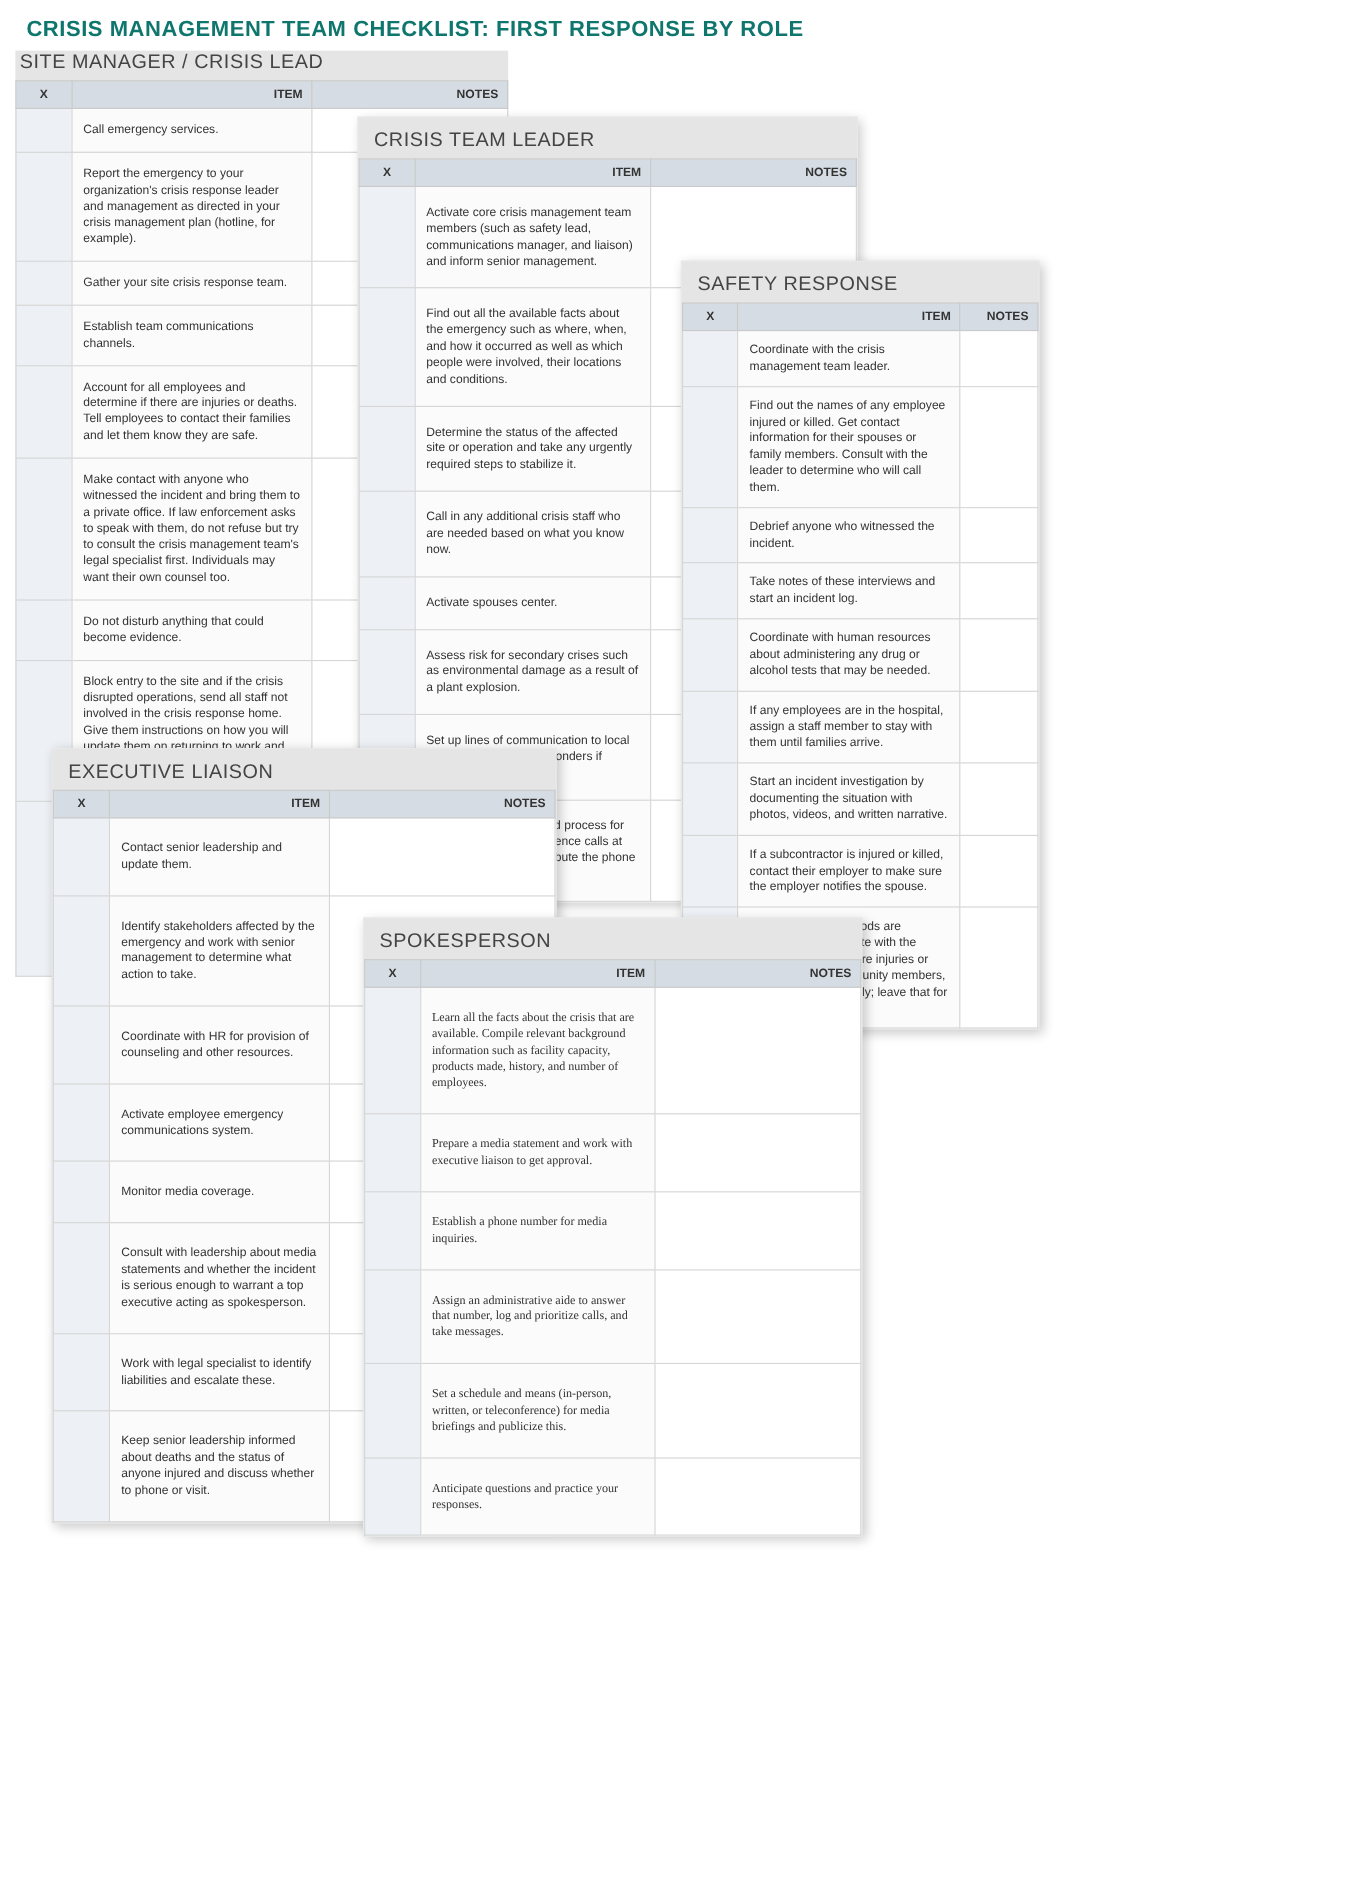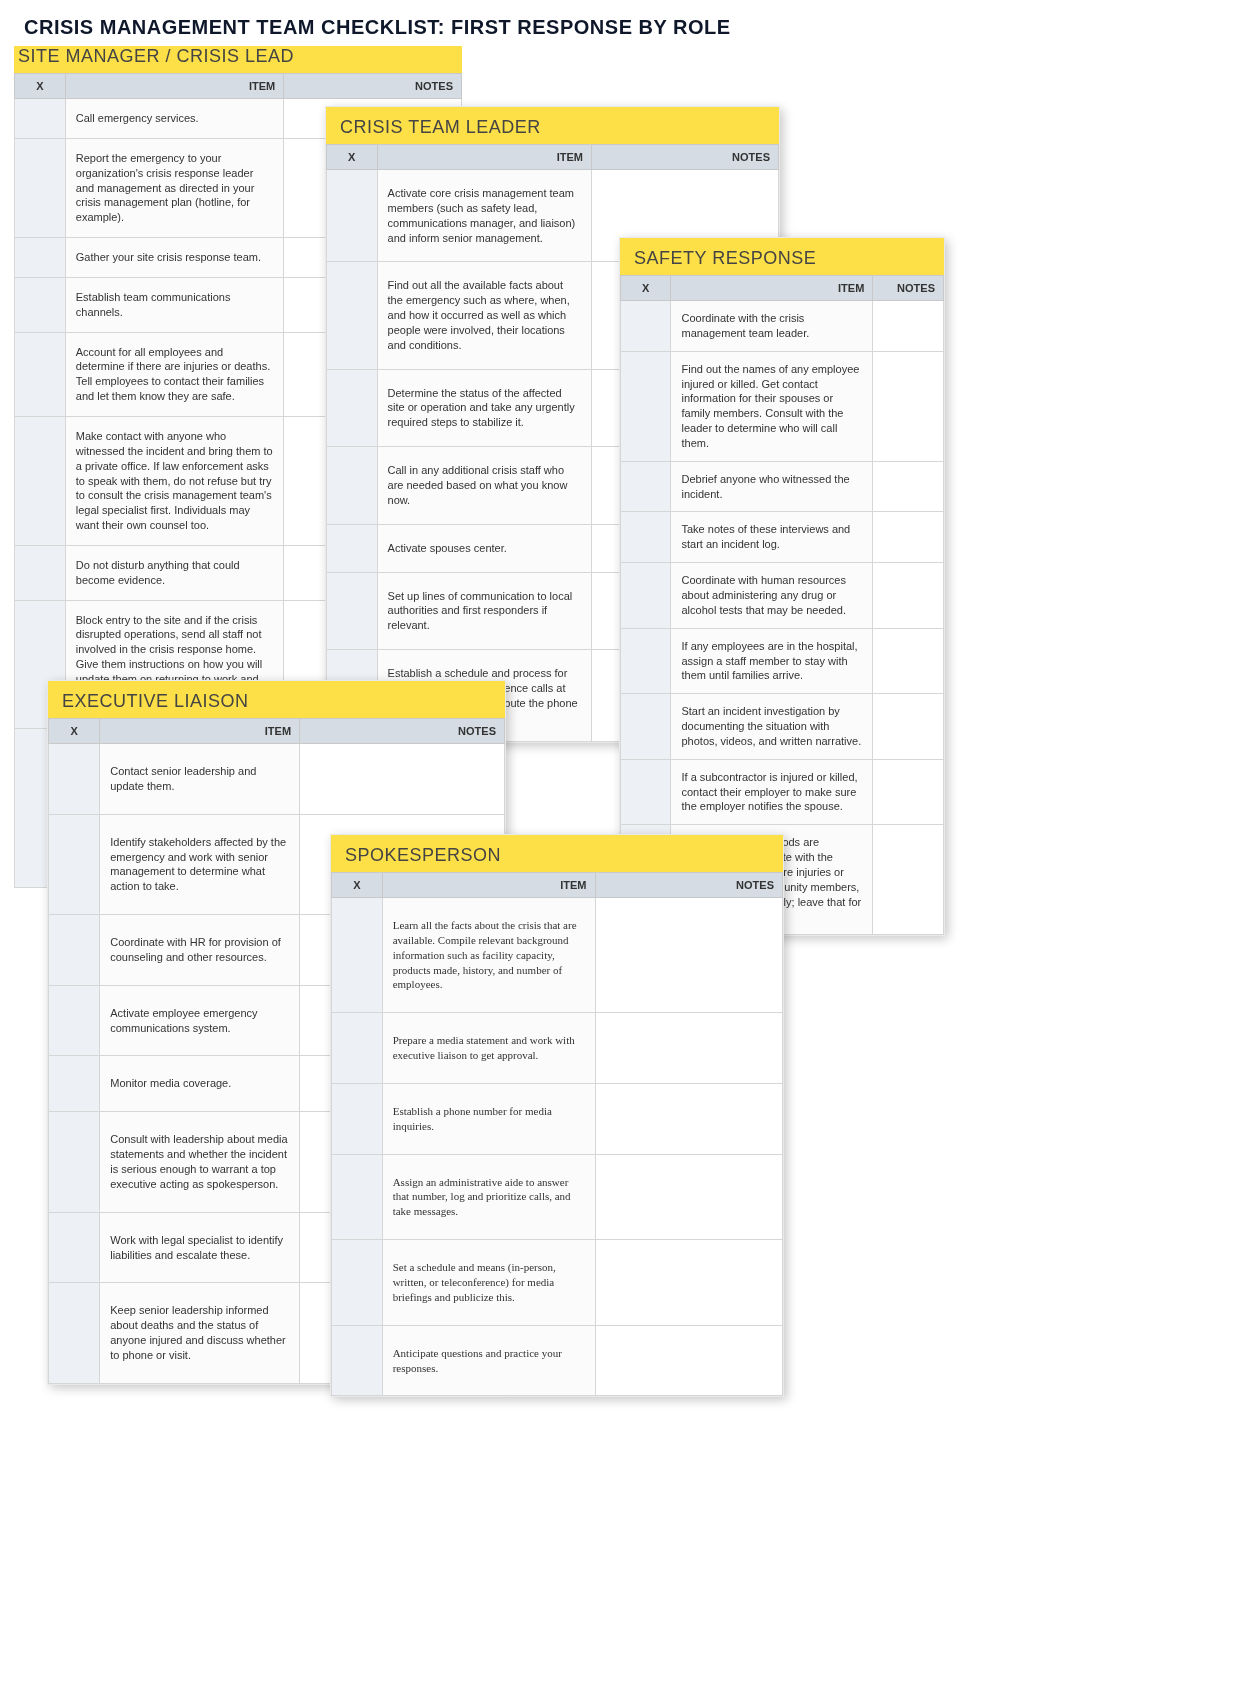--- a/index.html
+++ b/index.html
@@ -13,25 +13,25 @@
     position: relative;
     overflow: hidden;
   }
   .page-title {
     position: absolute;
     left: 24px;
     top: 16px;
     font-size: 20px;
     font-weight: bold;
     letter-spacing: 0.5px;
-    color: #0f172a;
+    color: #0f766e;
   }
   .card {
     position: absolute;
-    background: #fde047;
+    background: #e5e5e5;
     border: 1px solid #e9e9e9;
     box-shadow: 3px 3px 10px rgba(0,0,0,0.22);
   }
   .card-title {
     font-size: 18px;
     letter-spacing: 0.5px;
     color: #444;
     padding: 10px 14px 6px 14px;
   }
   table.chk {
@@ -192,20 +192,25 @@
           <td class="itemcell">Call in any additional crisis staff who are needed based on what you know now.</td>
           <td class="notescell"></td>
         </tr>
         <tr>
           <td class="xcell"></td>
           <td class="itemcell">Activate spouses center.</td>
           <td class="notescell"></td>
         </tr>
         <tr>
           <td class="xcell"></td>
+          <td class="itemcell">Assess risk for secondary crises such as environmental damage as a result of a plant explosion.</td>
+          <td class="notescell"></td>
+        </tr>
+        <tr>
+          <td class="xcell"></td>
           <td class="itemcell">Set up lines of communication to local authorities and first responders if relevant.</td>
           <td class="notescell"></td>
         </tr>
         <tr>
           <td class="xcell"></td>
           <td class="itemcell">Establish a schedule and process for updates, such as conference calls at specific times, and distribute the phone number to the CMT.</td>
           <td class="notescell"></td>
         </tr>
       </tbody>
   </table>

